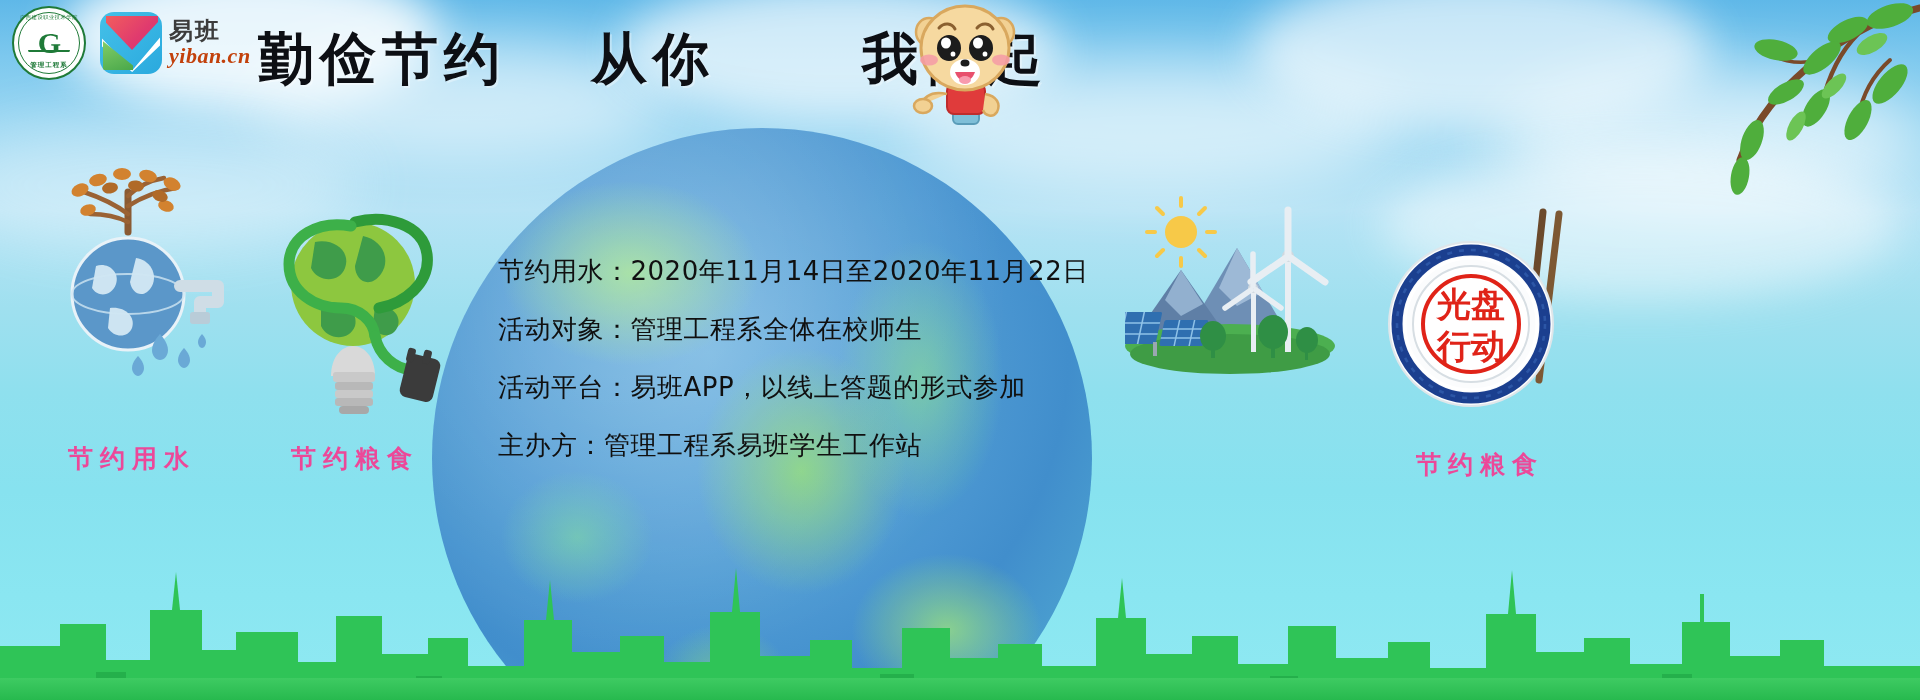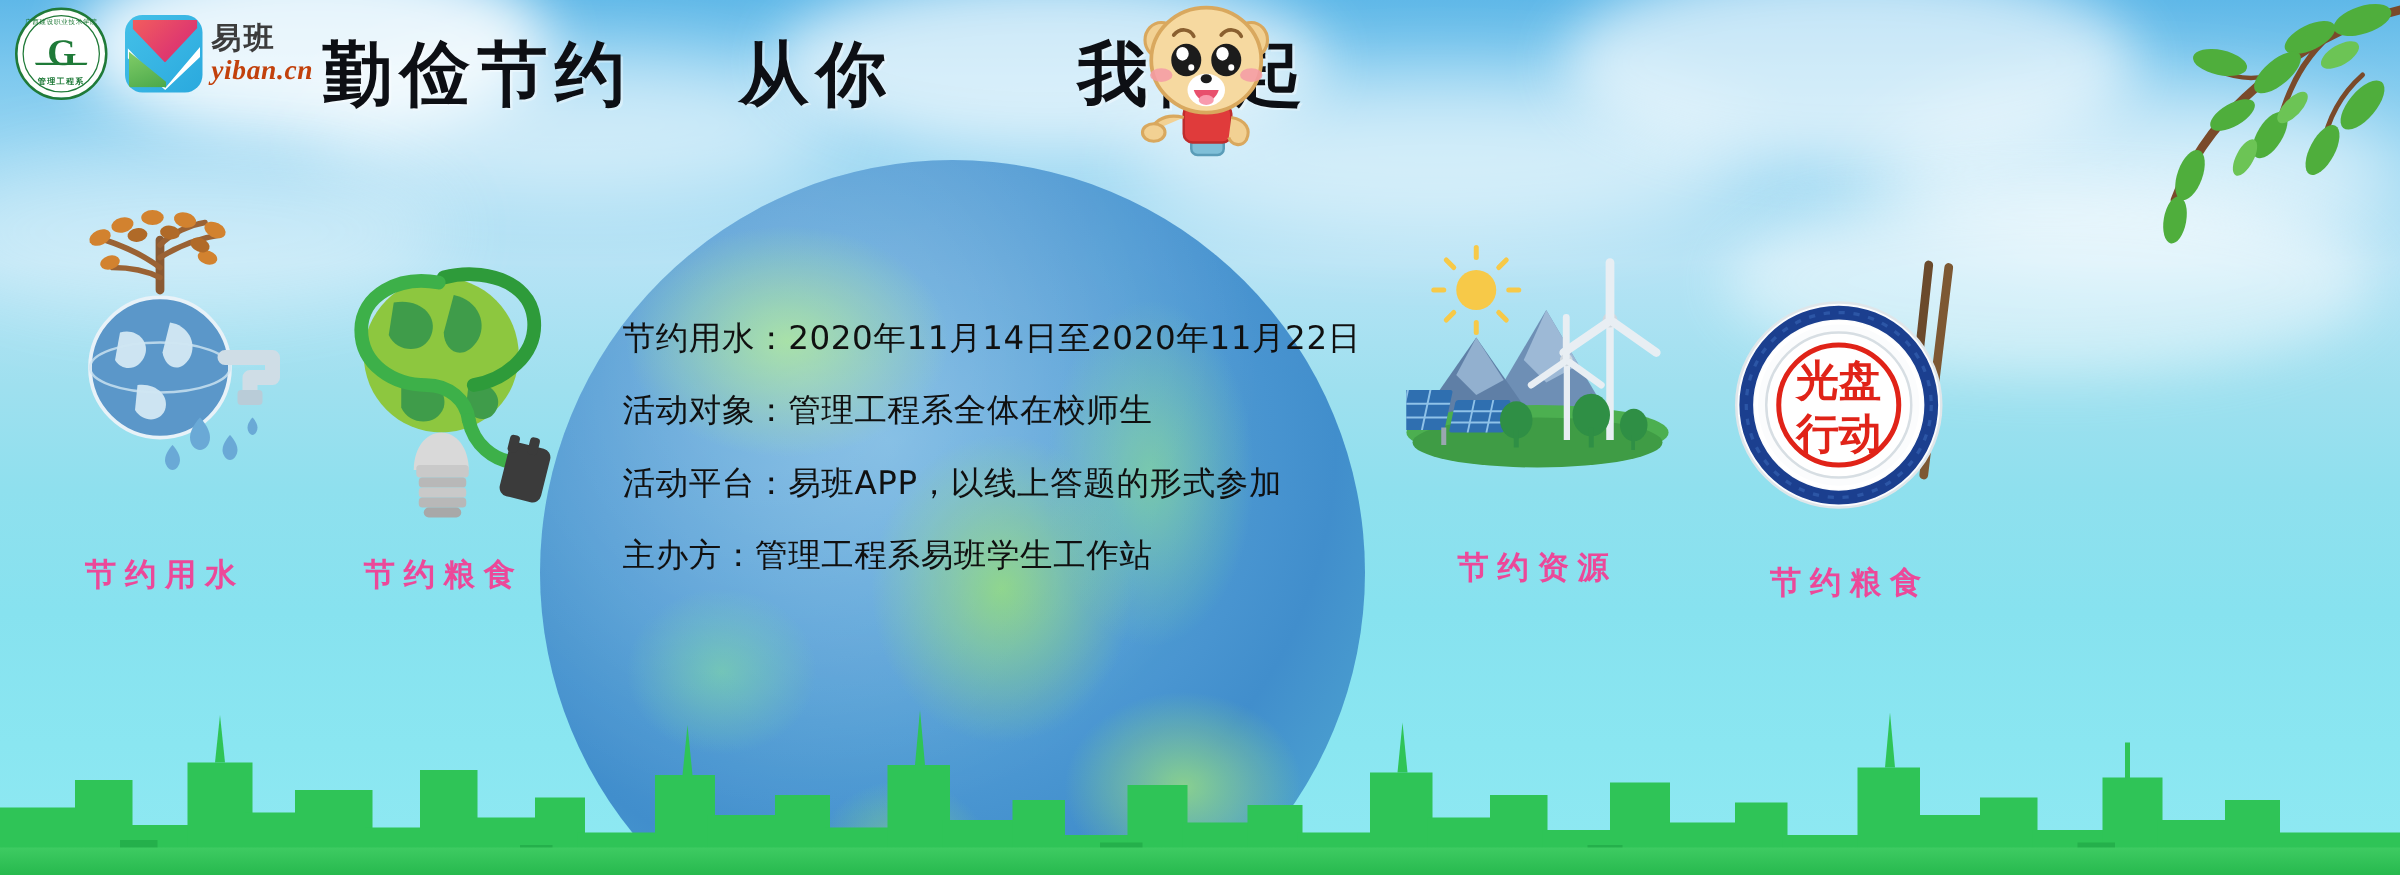--- a/index.html
+++ b/index.html
@@ -299,21 +299,20 @@
     </g>
     <g fill="#2f8f45">
       <ellipse cx="88" cy="140" rx="13" ry="15"></ellipse>
         <rect x="86" y="148" width="4" height="14"></rect>
       <ellipse cx="148" cy="136" rx="15" ry="17"></ellipse>
         <rect x="146" y="146" width="4" height="16"></rect>
       <ellipse cx="182" cy="144" rx="11" ry="13"></ellipse>
         <rect x="180" y="152" width="3" height="12"></rect>
     </g>
   </svg>
-  <div class="cap">节约资源</div>
 </div>
 
 <div class="iconcell" style="left:1370px; top:208px; width:220px;">
   <svg width="210" height="230" viewBox="0 0 210 230">
     <g>
       <path d="M168 4 L150 170" stroke="#6b4a2c" stroke-width="7" stroke-linecap="round"></path>
       <path d="M184 6 L164 172" stroke="#7d5833" stroke-width="7" stroke-linecap="round"></path>
     </g>
     <circle cx="96" cy="116" r="82" fill="#fbfcfd" stroke="#dfe6ea" stroke-width="2"></circle>
     <circle cx="96" cy="116" r="74" fill="none" stroke="#1b3f8f" stroke-width="11"></circle>

